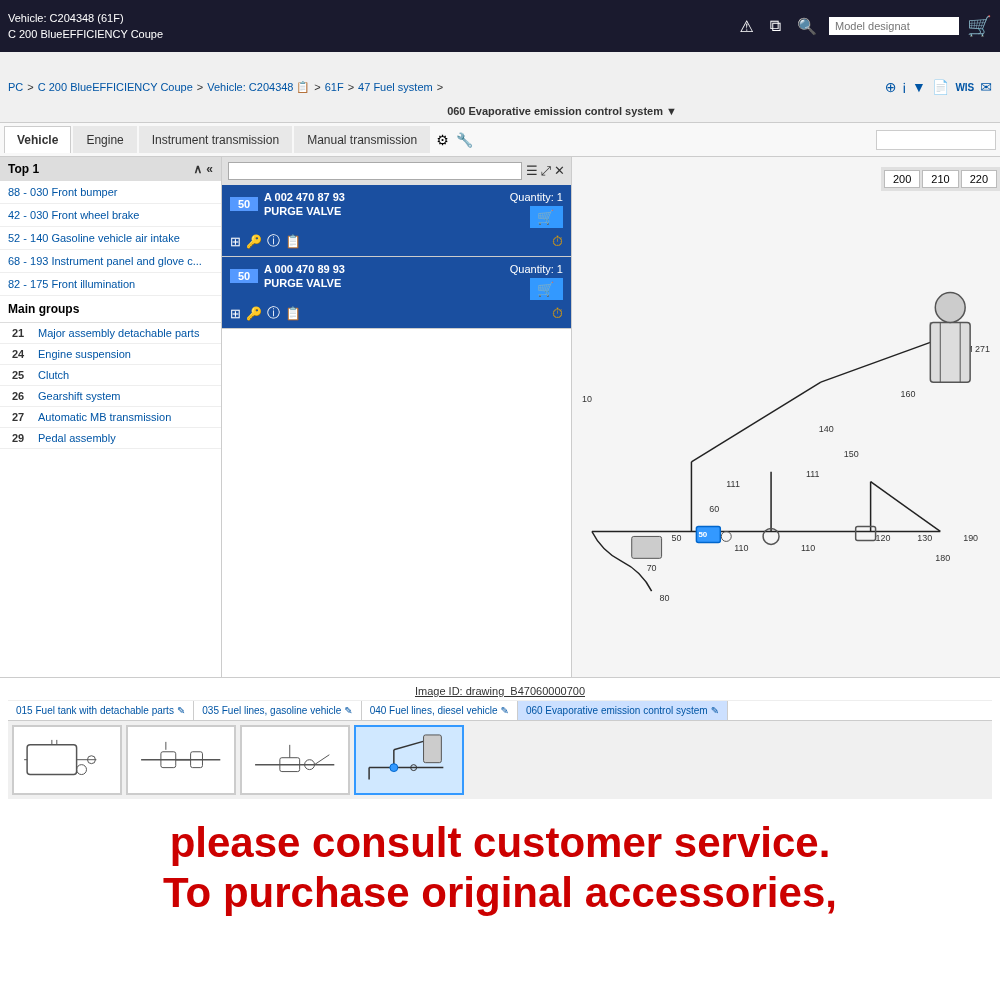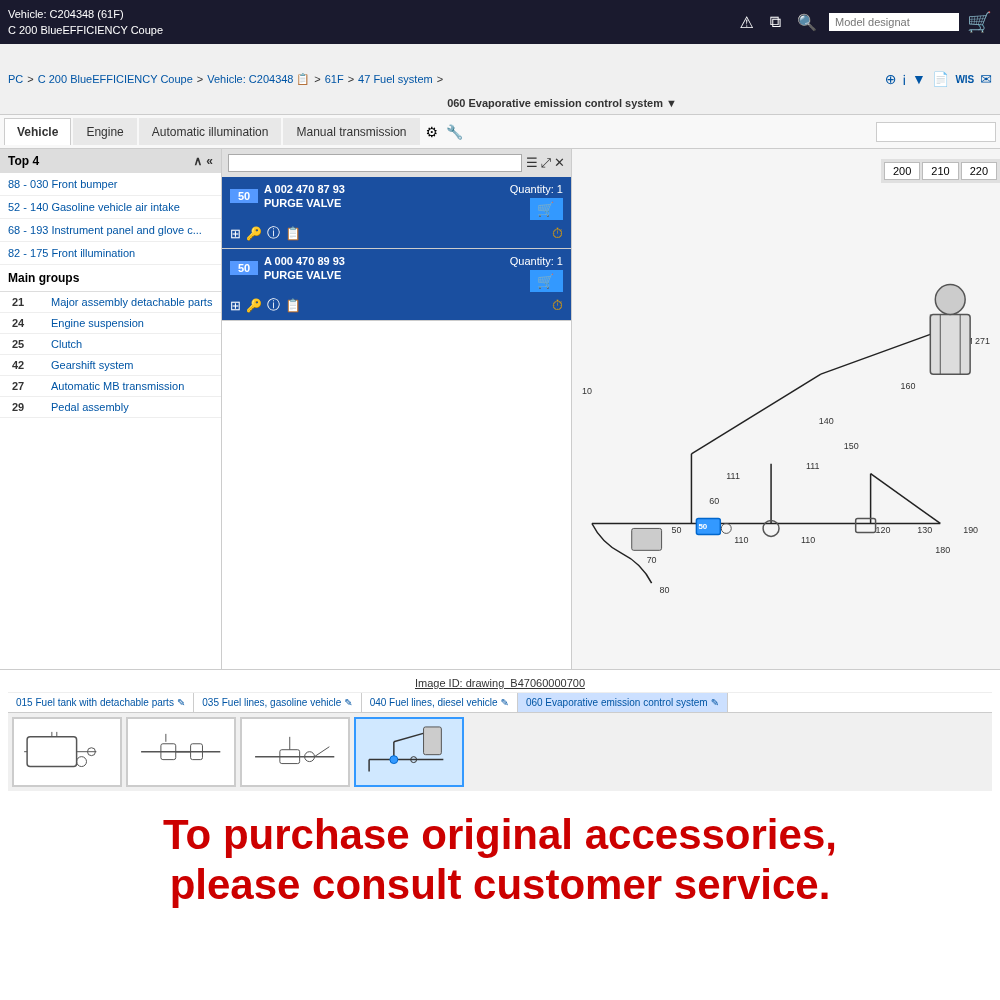--- a/index.html
+++ b/index.html
@@ -6,21 +6,21 @@
     body { width: 1000px; height: 1000px; font-family: Arial, sans-serif; font-size: 12px; overflow: hidden; background: #fff; }
 
     
     #header {
       background: #1a1a2e;
       color: #fff;
       padding: 4px 8px;
       display: flex;
       justify-content: space-between;
       align-items: center;
-      height: 44px;
+      height: 52px;
     }
     #header-left { font-size: 11px; line-height: 1.5; }
     #header-right { display: flex; align-items: center; gap: 8px; }
     .header-icon-btn {
       background: none; border: none; color: #fff; cursor: pointer; font-size: 16px; padding: 2px 4px;
     }
     .search-box-header {
       background: #fff; border: none; padding: 3px 6px; font-size: 11px; width: 130px; color: #333;
     }
     .cart-icon { font-size: 20px; color: #fff; cursor: pointer; }
@@ -110,21 +110,21 @@
     }
     .sidebar-group-item {
       padding: 4px 8px 4px 12px;
       cursor: pointer;
       border-bottom: 1px solid #eee;
       font-size: 11px;
       display: flex;
       gap: 6px;
     }
     .sidebar-group-item .num { color: #333; font-weight: bold; min-width: 20px; }
-    .sidebar-group-item .label { color: #0055a5; margin-left: 13px; }
+    .sidebar-group-item .label { color: #0055a5; }
 
     
     #parts-panel {
       width: 350px;
       min-width: 350px;
       border-right: 1px solid #ccc;
       overflow-y: auto;
       background: #fff;
     }
     #parts-search-bar {
@@ -317,58 +317,59 @@
     <span>▼</span>
     <span>📄</span>
     <span style="font-size:10px;font-weight:bold;">WIS</span>
     <span>✉</span>
   </div>
 </div>
 
 <div id="tabs">
   <div class="tab active">Vehicle</div>
   <div class="tab">Engine</div>
-  <div class="tab">Automatic illumination</div>
+  <div class="tab">Instrument transmission</div>
   <div class="tab">Manual transmission</div>
   <span class="tab-icon">⚙</span>
   <span class="tab-icon">🔧</span>
   <input class="tab-search" placeholder="" style="">
 </div>
 
 <div id="main">
 
   <div id="sidebar">
     <div id="top5-header">
-      <span>Top 4</span>
+      <span>Top 1</span>
       <div class="top5-icons">
         <span>∧</span>
         <span>«</span>
       </div>
     </div>
     <div class="sidebar-item">88 - 030 Front bumper</div>
+    <div class="sidebar-item">42 - 030 Front wheel brake</div>
     <div class="sidebar-item">52 - 140 Gasoline vehicle air intake</div>
     <div class="sidebar-item">68 - 193 Instrument panel and glove c...</div>
     <div class="sidebar-item">82 - 175 Front illumination</div>
     <div class="sidebar-section-header">
       <span>Main groups</span>
     </div>
     <div class="sidebar-group-item">
       <span class="num">21</span>
       <span class="label">Major assembly detachable parts</span>
     </div>
     <div class="sidebar-group-item">
       <span class="num">24</span>
       <span class="label">Engine suspension</span>
     </div>
     <div class="sidebar-group-item">
       <span class="num">25</span>
       <span class="label">Clutch</span>
     </div>
     <div class="sidebar-group-item">
-      <span class="num">42</span>
+      <span class="num">26</span>
       <span class="label">Gearshift system</span>
     </div>
     <div class="sidebar-group-item">
       <span class="num">27</span>
       <span class="label">Automatic MB transmission</span>
     </div>
     <div class="sidebar-group-item">
       <span class="num">29</span>
       <span class="label">Pedal assembly</span>
     </div>
@@ -547,16 +548,16 @@
         <circle cx="30" cy="38" r="4" fill="#3399ff" stroke="#0066cc" stroke-width="1"></circle>
         <circle cx="50" cy="38" r="3" fill="none" stroke="#333" stroke-width="1"></circle>
         <line x1="5" y1="38" x2="5" y2="50" stroke="#333" stroke-width="1.5"></line>
       </svg>
     </div>
   </div>
 </div>
 
 <div id="ad-banner">
   <div id="ad-text">
+    <div>please consult customer service.</div>
     <div>To purchase original accessories,</div>
-    <div>please consult customer service.</div>
   </div>
 </div>
 
 </body></html>

